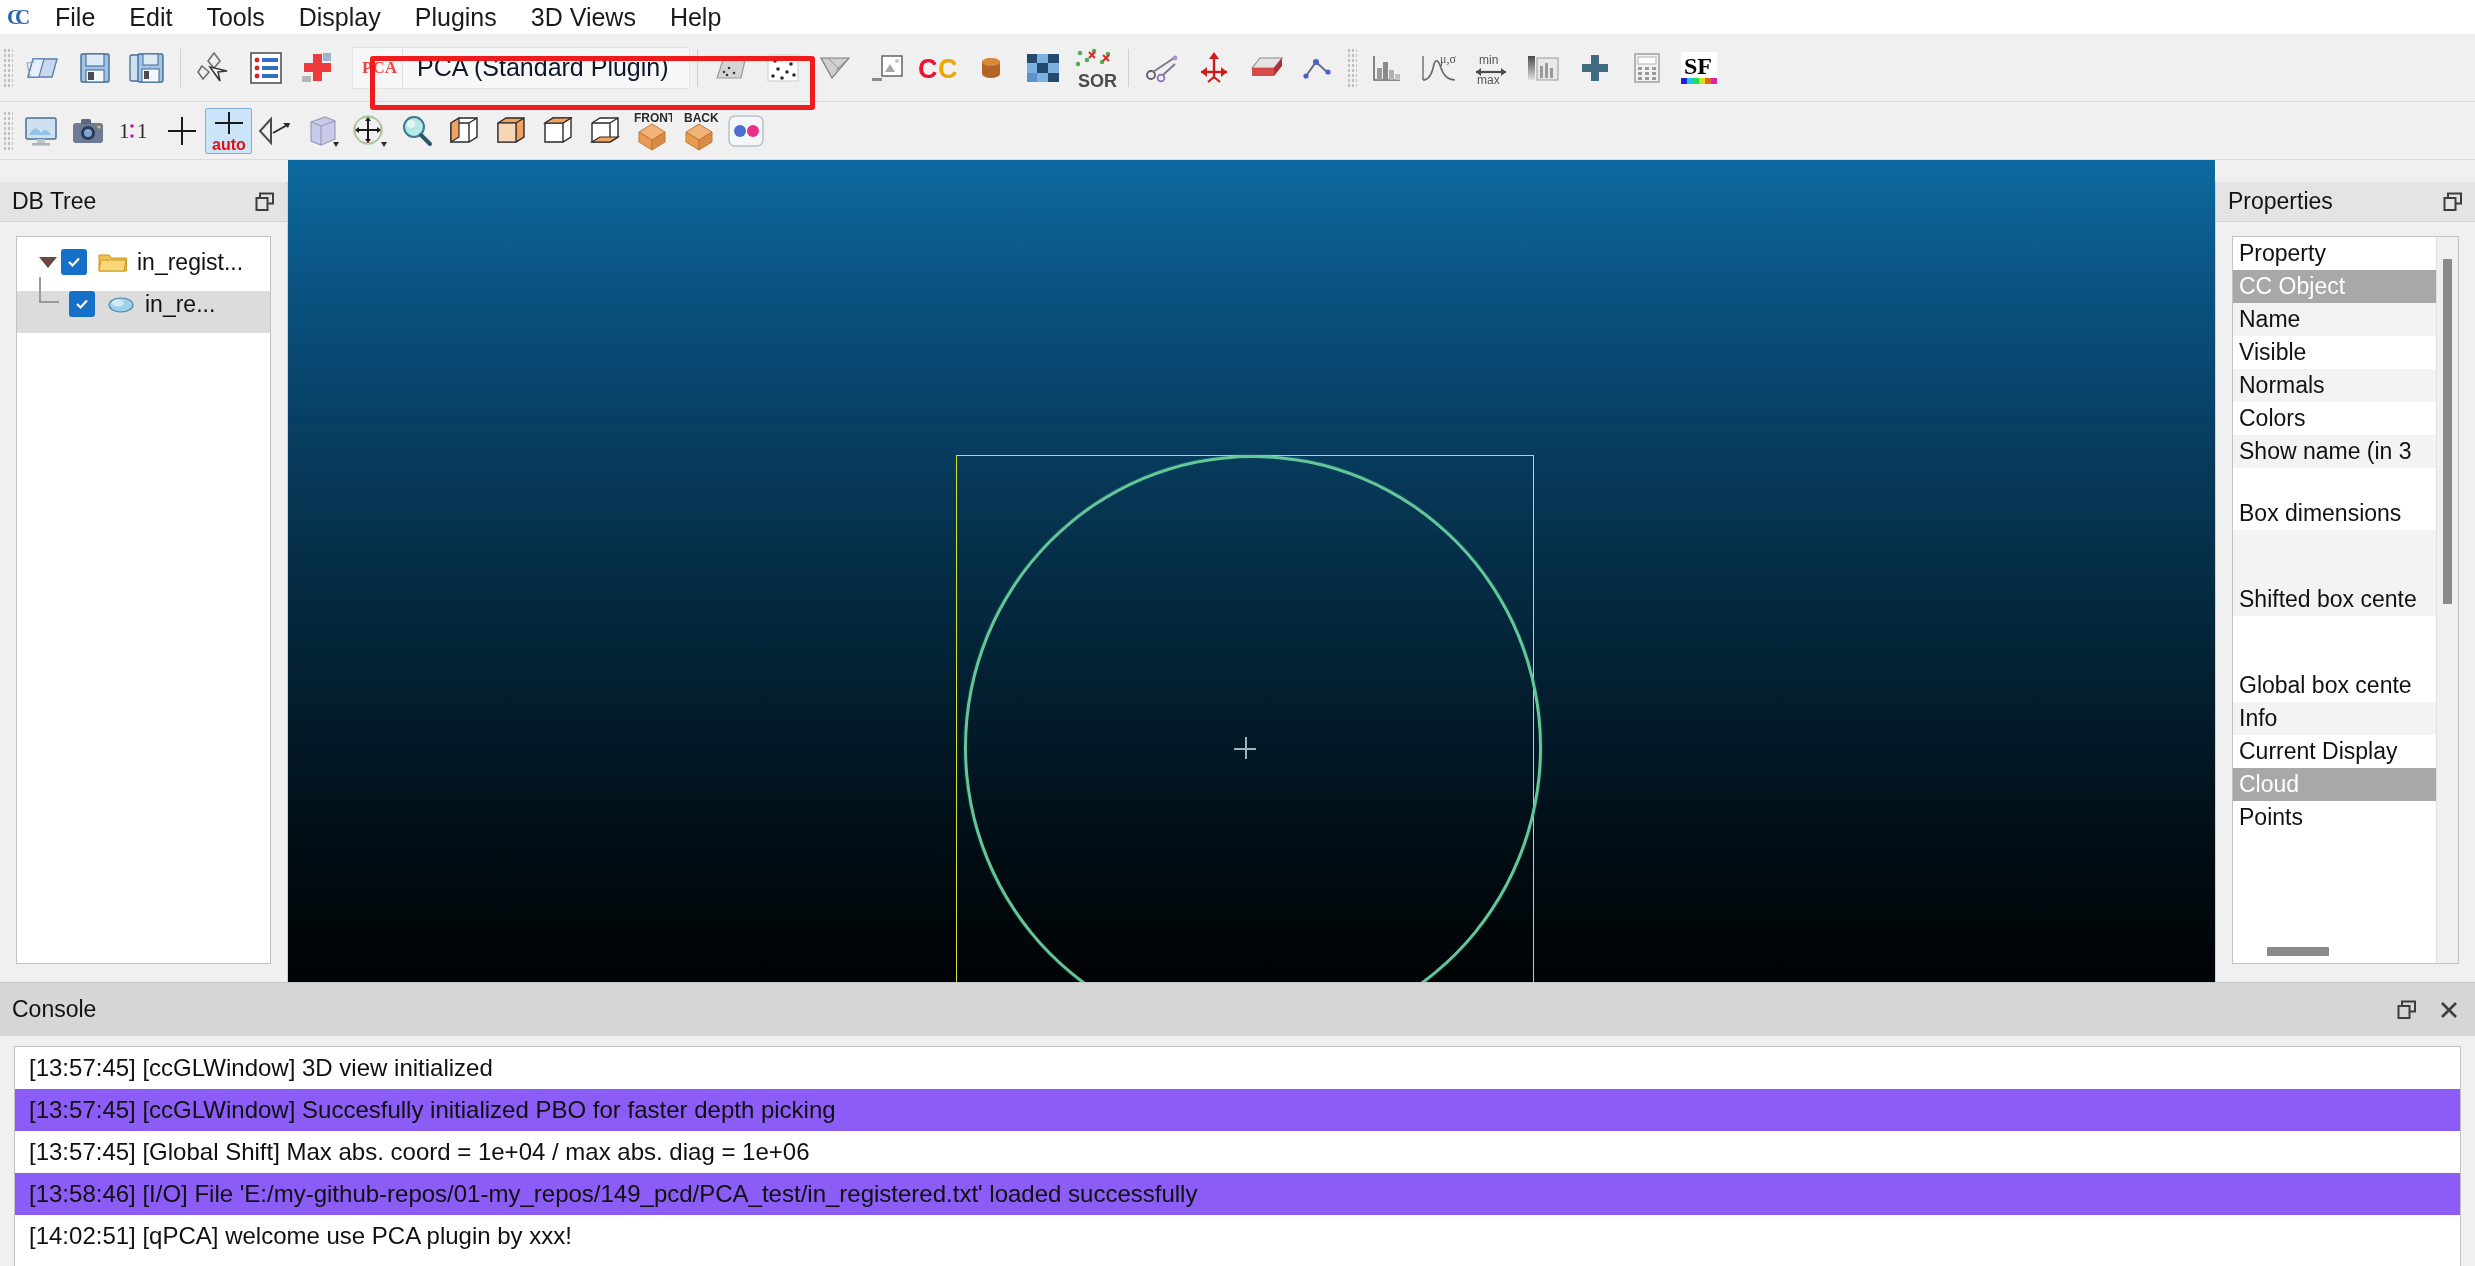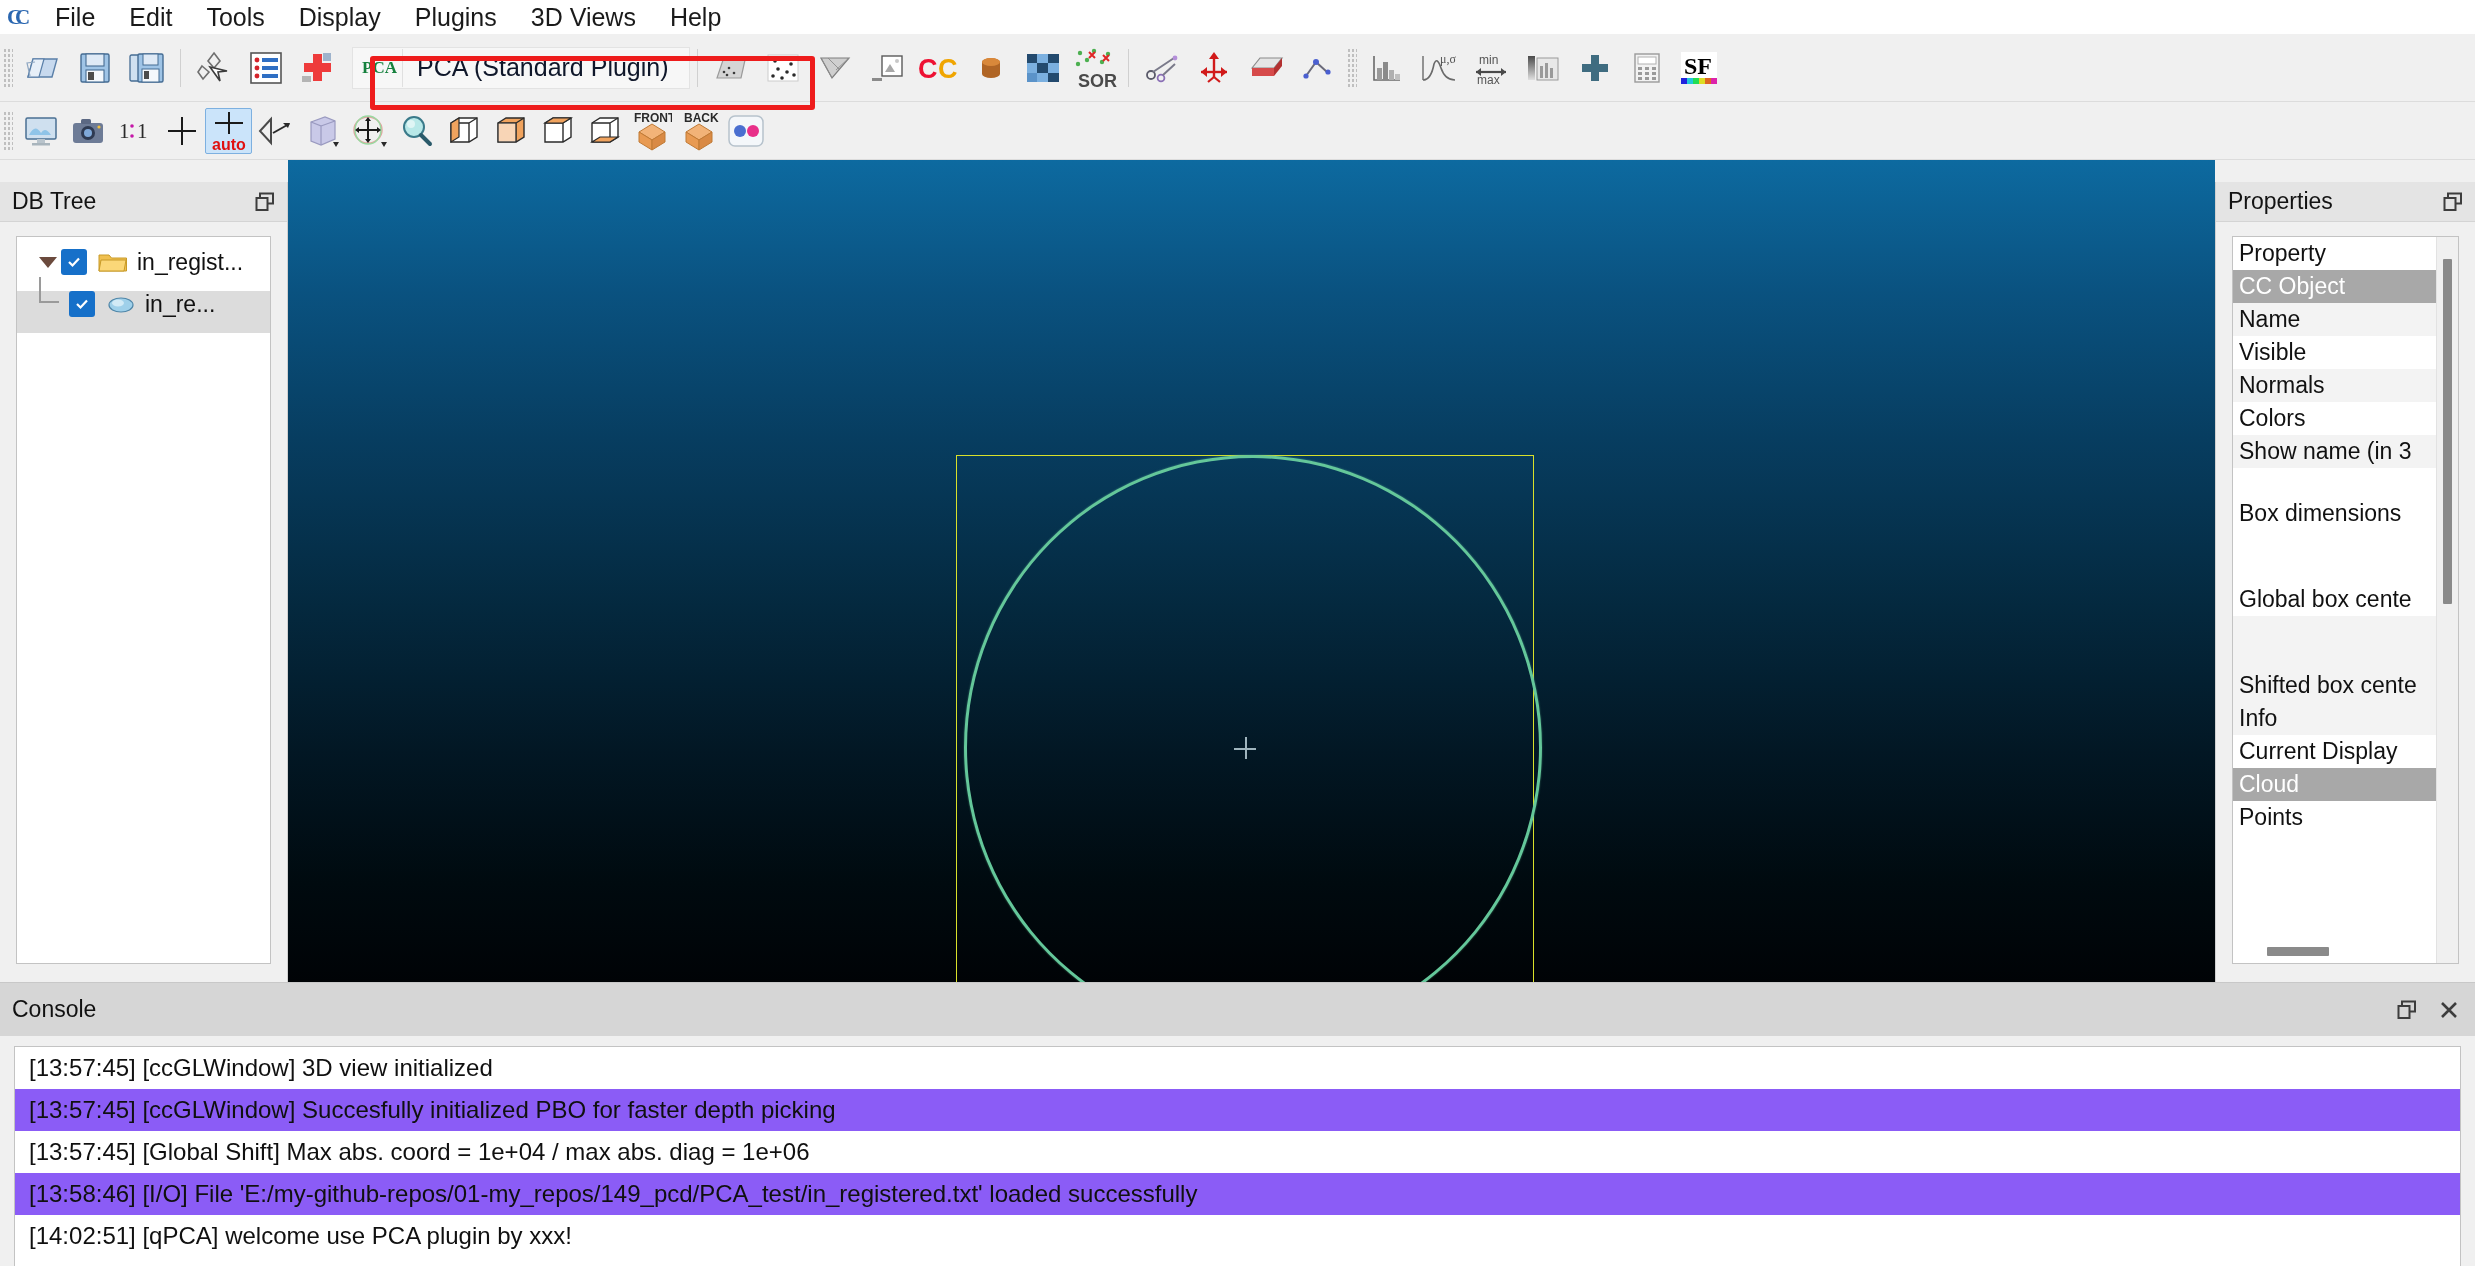--- a/index.html
+++ b/index.html
@@ -89,21 +89,21 @@
     border: 1px solid #e3e3e3;
     margin-left: 8px;
     padding: 0 6px 0 4px;
     flex: 0 0 auto;
   }
   .pca-ico {
     width: 46px; height: 38px;
     display: flex; align-items: center; justify-content: center;
     font-size: 17px; font-weight: bold;
     font-family: "Liberation Serif", serif;
-    color: #15803d;
+    color: #ef4444;
     border-right: 1px solid #e0e0e0;
   }
   .pca-label {
     font-size: 25px;
     color: #0f172a;
     padding: 0 14px;
     white-space: nowrap;
   }
 
   
@@ -780,25 +780,25 @@
             </div>
           <div class="prop-row">
               <span>Colors</span>
             </div>
           <div class="prop-row alt">
               <span>Show name (in 3</span>
             </div>
           <div class="prop-row tall">
               <span>Box dimensions</span>
             </div>
+          <div class="prop-row alt tall2">
+              <span>Shifted box cente</span>
+            </div>
           <div class="prop-row tall2">
               <span>Global box cente</span>
-            </div>
-          <div class="prop-row alt tall2">
-              <span>Shifted box cente</span>
             </div>
           <div class="prop-row alt">
               <span>Info</span>
             </div>
           <div class="prop-row">
               <span>Current Display</span>
             </div>
           <div class="prop-row sel">
               <span>Cloud</span>
             </div>

